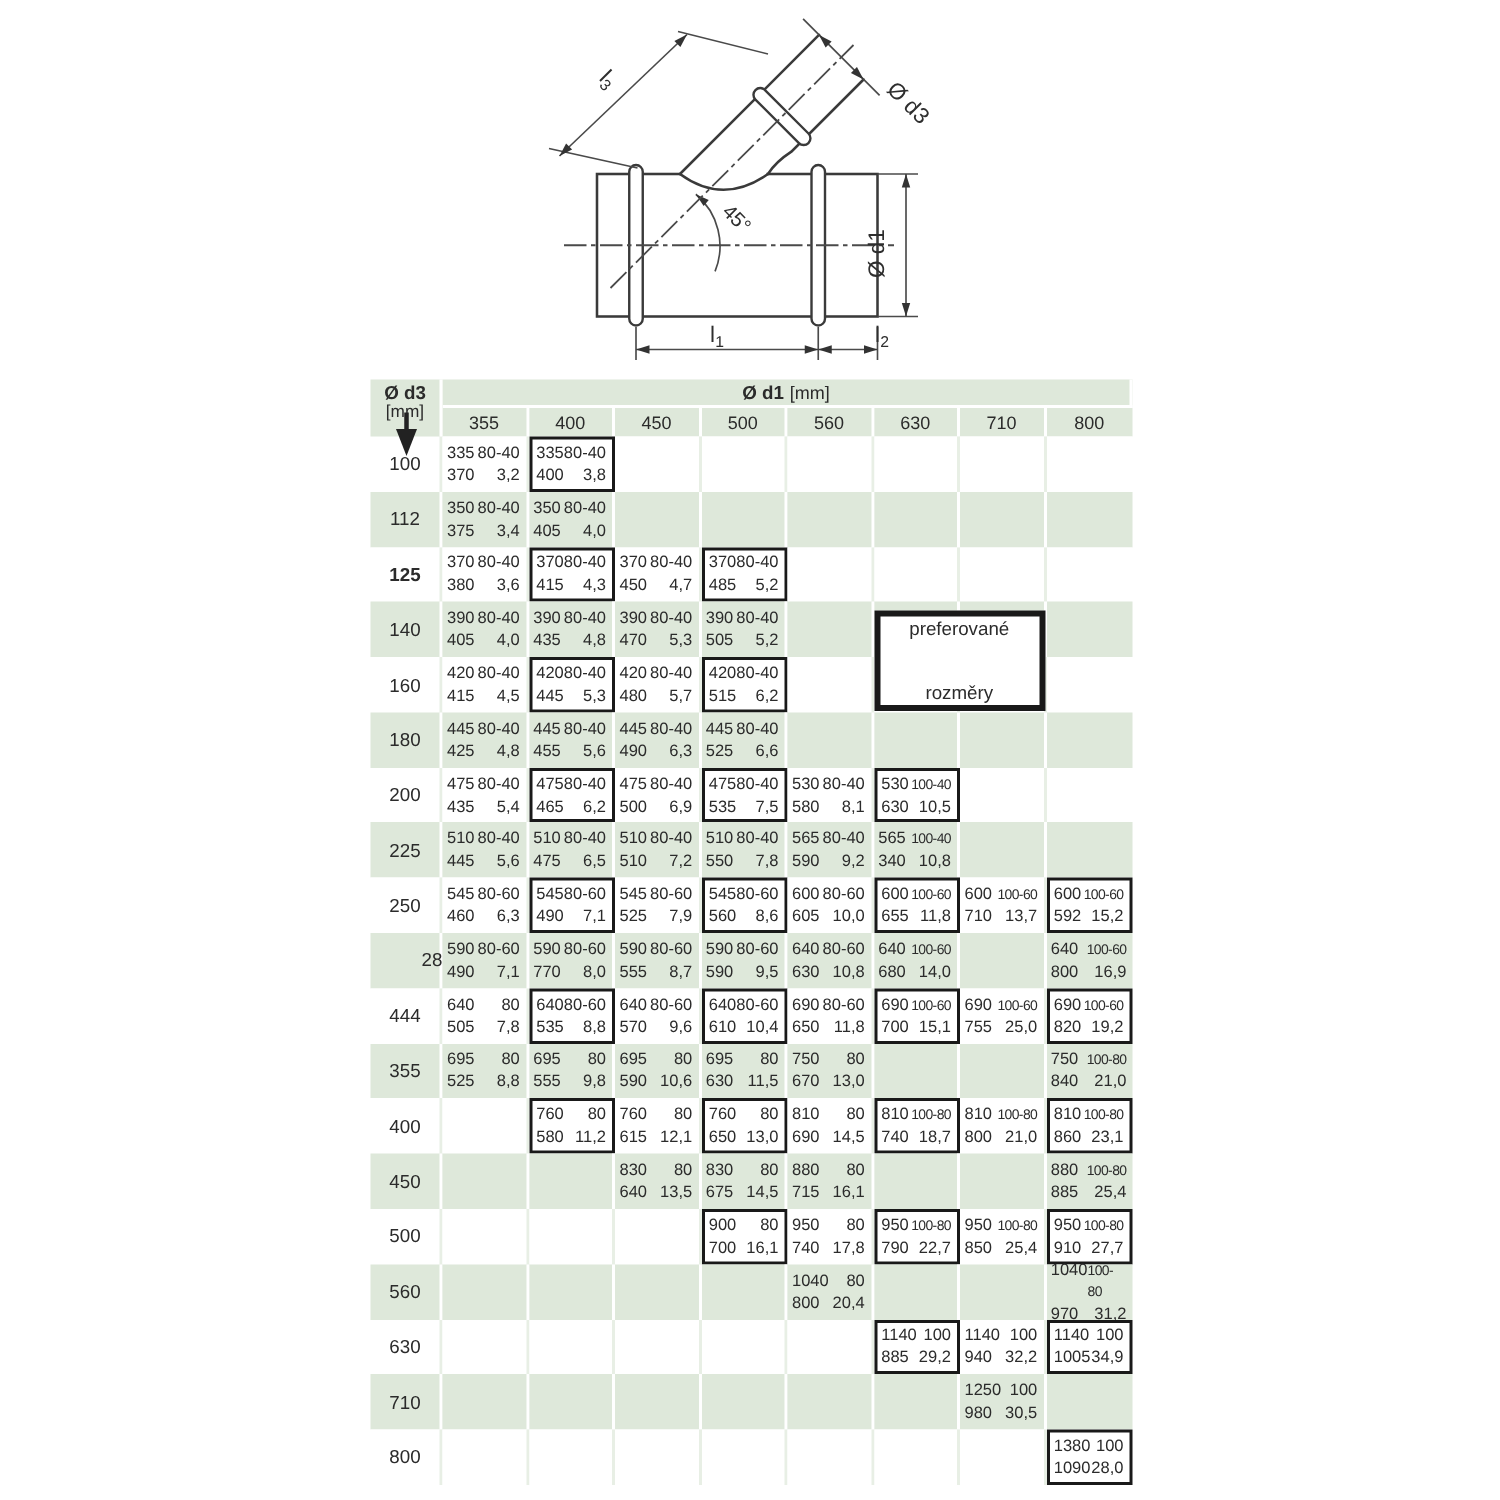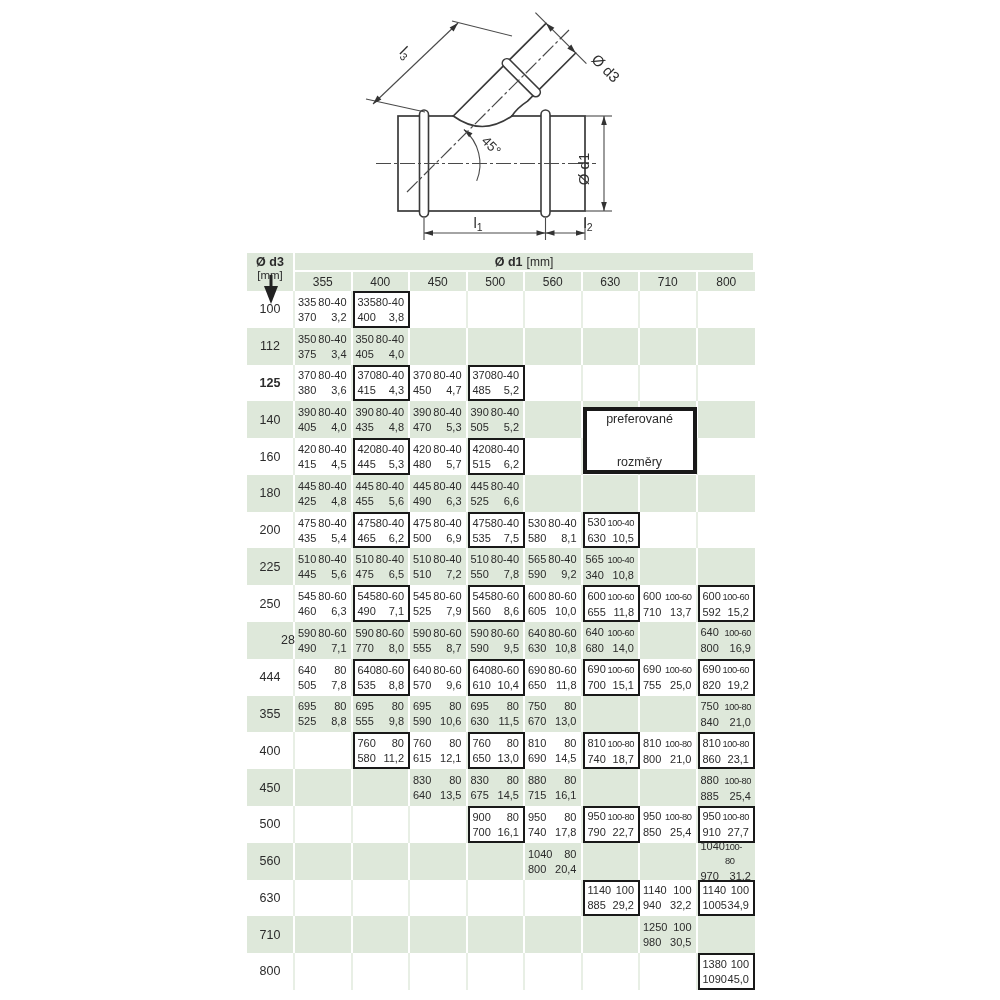--- a/index.html
+++ b/index.html
@@ -1060,17 +1060,17 @@
       <div class="cell w" style="grid-area: 21 / 6;"></div>
       <div class="cell w" style="grid-area: 21 / 7;"></div>
       <div class="cell w" style="grid-area: 21 / 8;"></div>
       <div class="cell w boxed last" style="grid-area: 21 / 9;">
         <div class="ln">
           <span class="v1">1380</span>
           <span class="v2">100</span>
         </div>
         <div class="ln">
           <span class="v1">1090</span>
-          <span class="v2">45,0</span>
+          <span class="v2">28,0</span>
         </div>
       </div>
     </div>
 </div>
 
 </body></html>

